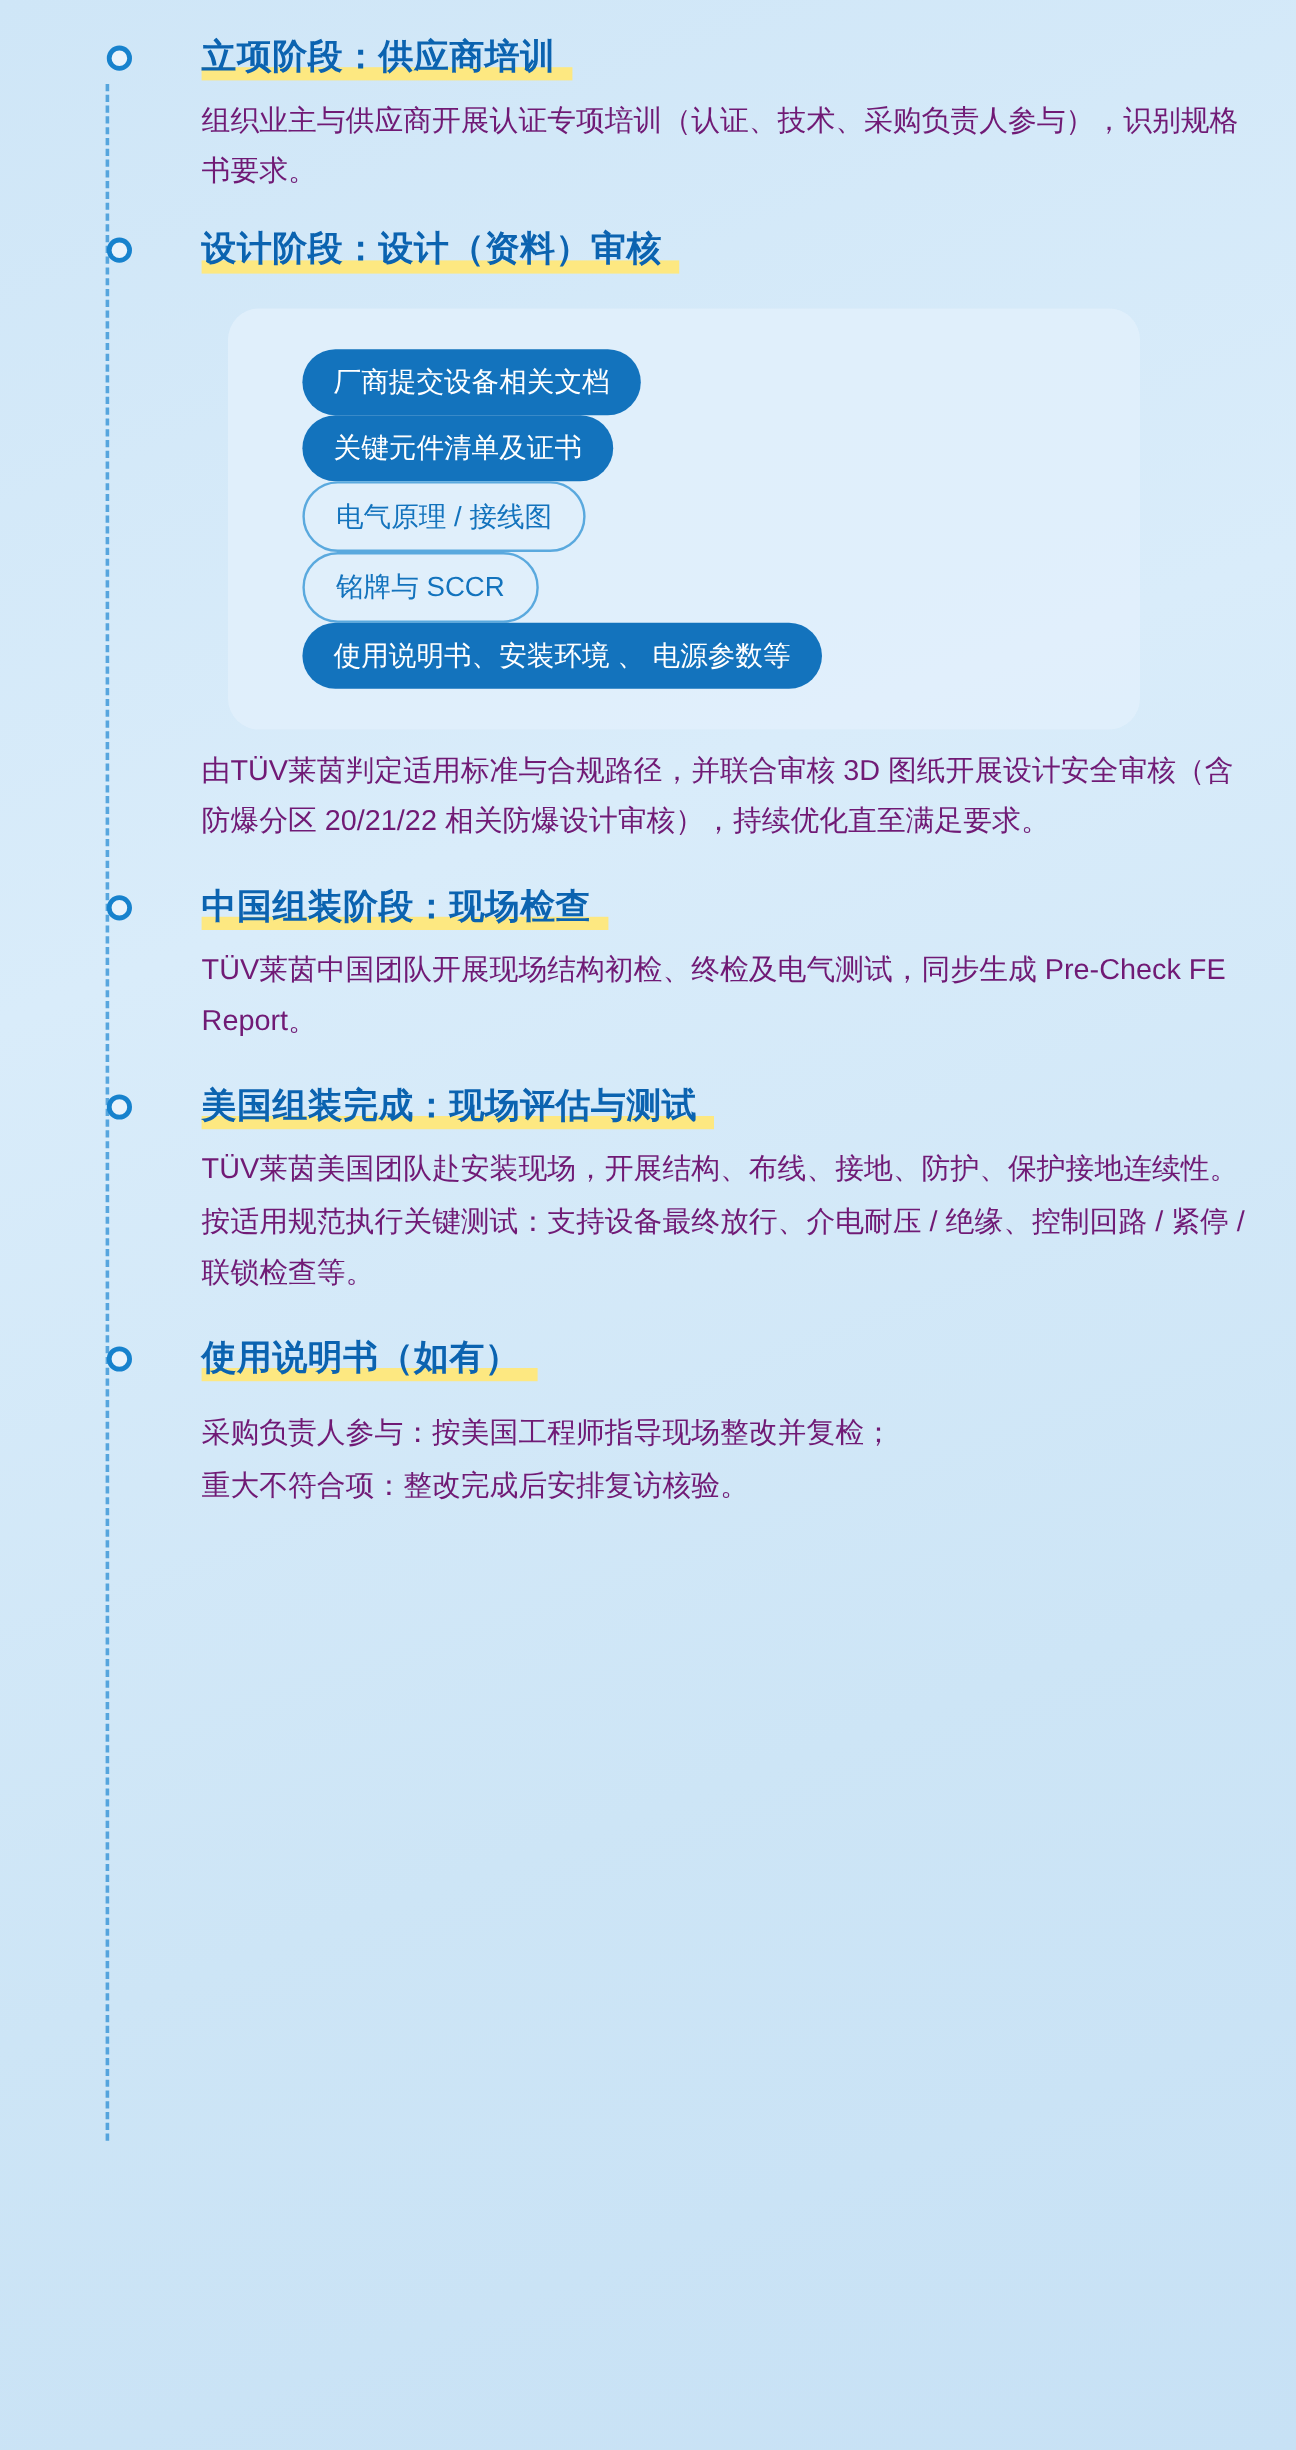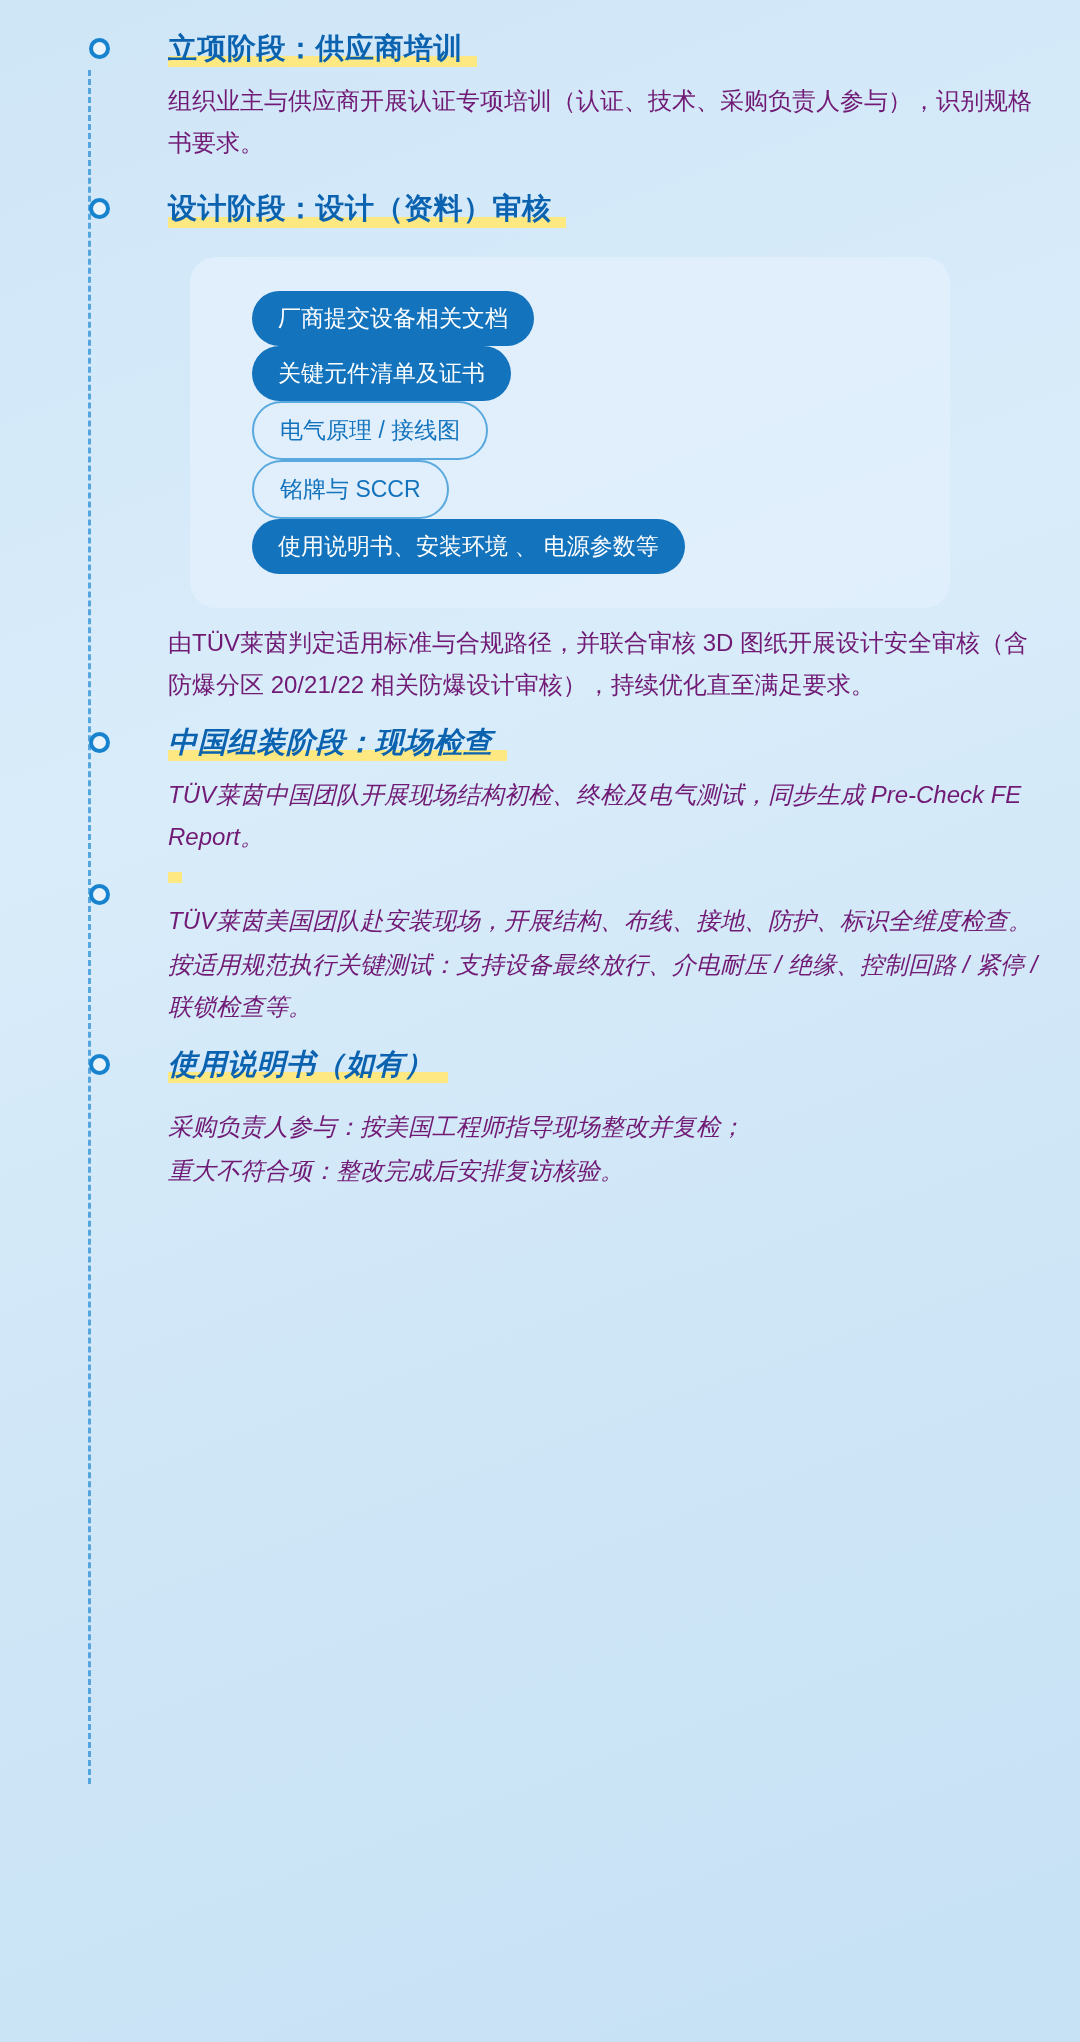--- a/index.html
+++ b/index.html
@@ -107,21 +107,21 @@
   .pill.filled {
     background: #1373bd;
     color: #ffffff;
   }
   .pill.outline {
     background: transparent;
     color: #1373bd;
     border: 2px solid #5aa9de;
   }
   .row { display: block; }
-  .gap-lg { margin-top: 18px; font-style: italic; }
+  .gap-lg { margin-top: 32px; }
   .gap-md { margin-top: 26px; }
   .gap-sm { margin-top: 16px; }
 </style>
 </head>
 <body>
 
 <div class="page">
   <div class="timeline-axis"></div>
 
   <div class="steps">
@@ -175,23 +175,24 @@
       </div>
       <div class="step-body">
         <p>TÜV莱茵中国团队开展现场结构初检、终检及电气测试，同步生成 Pre-Check FE Report。</p>
       </div>
     </div>
 
     <div class="step gap-lg">
       <div class="dot"></div>
       <div class="step-title">
         <span class="hl"></span>
-      </div>
-      <div class="step-body">
-        <p>TÜV莱茵美国团队赴安装现场，开展结构、布线、接地、防护、标识全维度检查。</p>
+        <span class="txt">美国组装完成：现场评估与测试</span>
+      </div>
+      <div class="step-body">
+        <p>TÜV莱茵美国团队赴安装现场，开展结构、布线、接地、防护、保护接地连续性。</p>
         <p>按适用规范执行关键测试：支持设备最终放行、介电耐压 / 绝缘、控制回路 / 紧停 / 联锁检查等。</p>
       </div>
     </div>
 
     <div class="step gap-lg">
       <div class="dot"></div>
       <div class="step-title">
         <span class="hl"></span>
         <span class="txt">使用说明书（如有）</span>
       </div>

